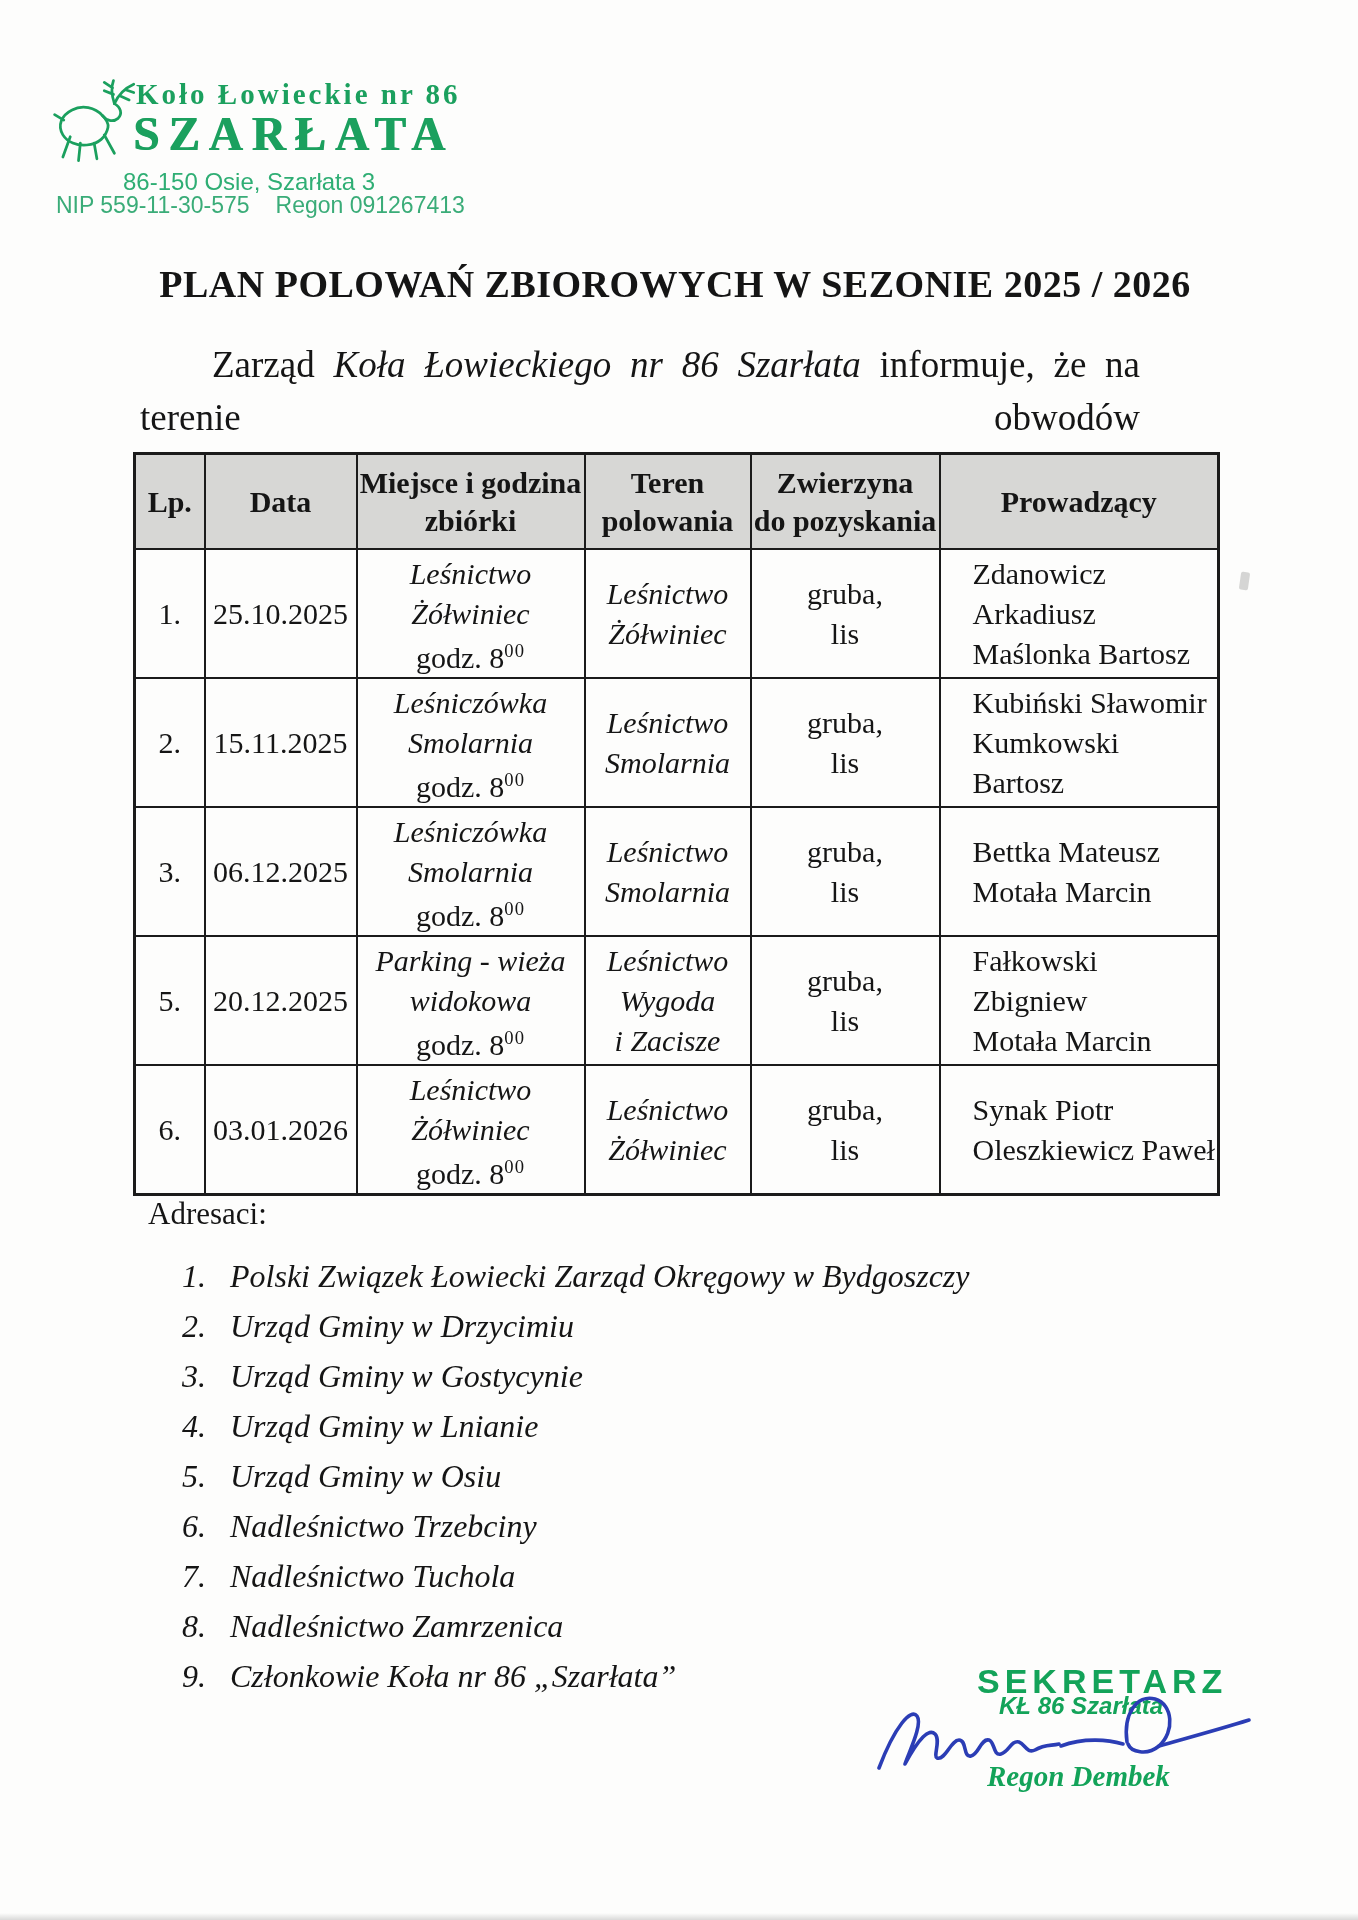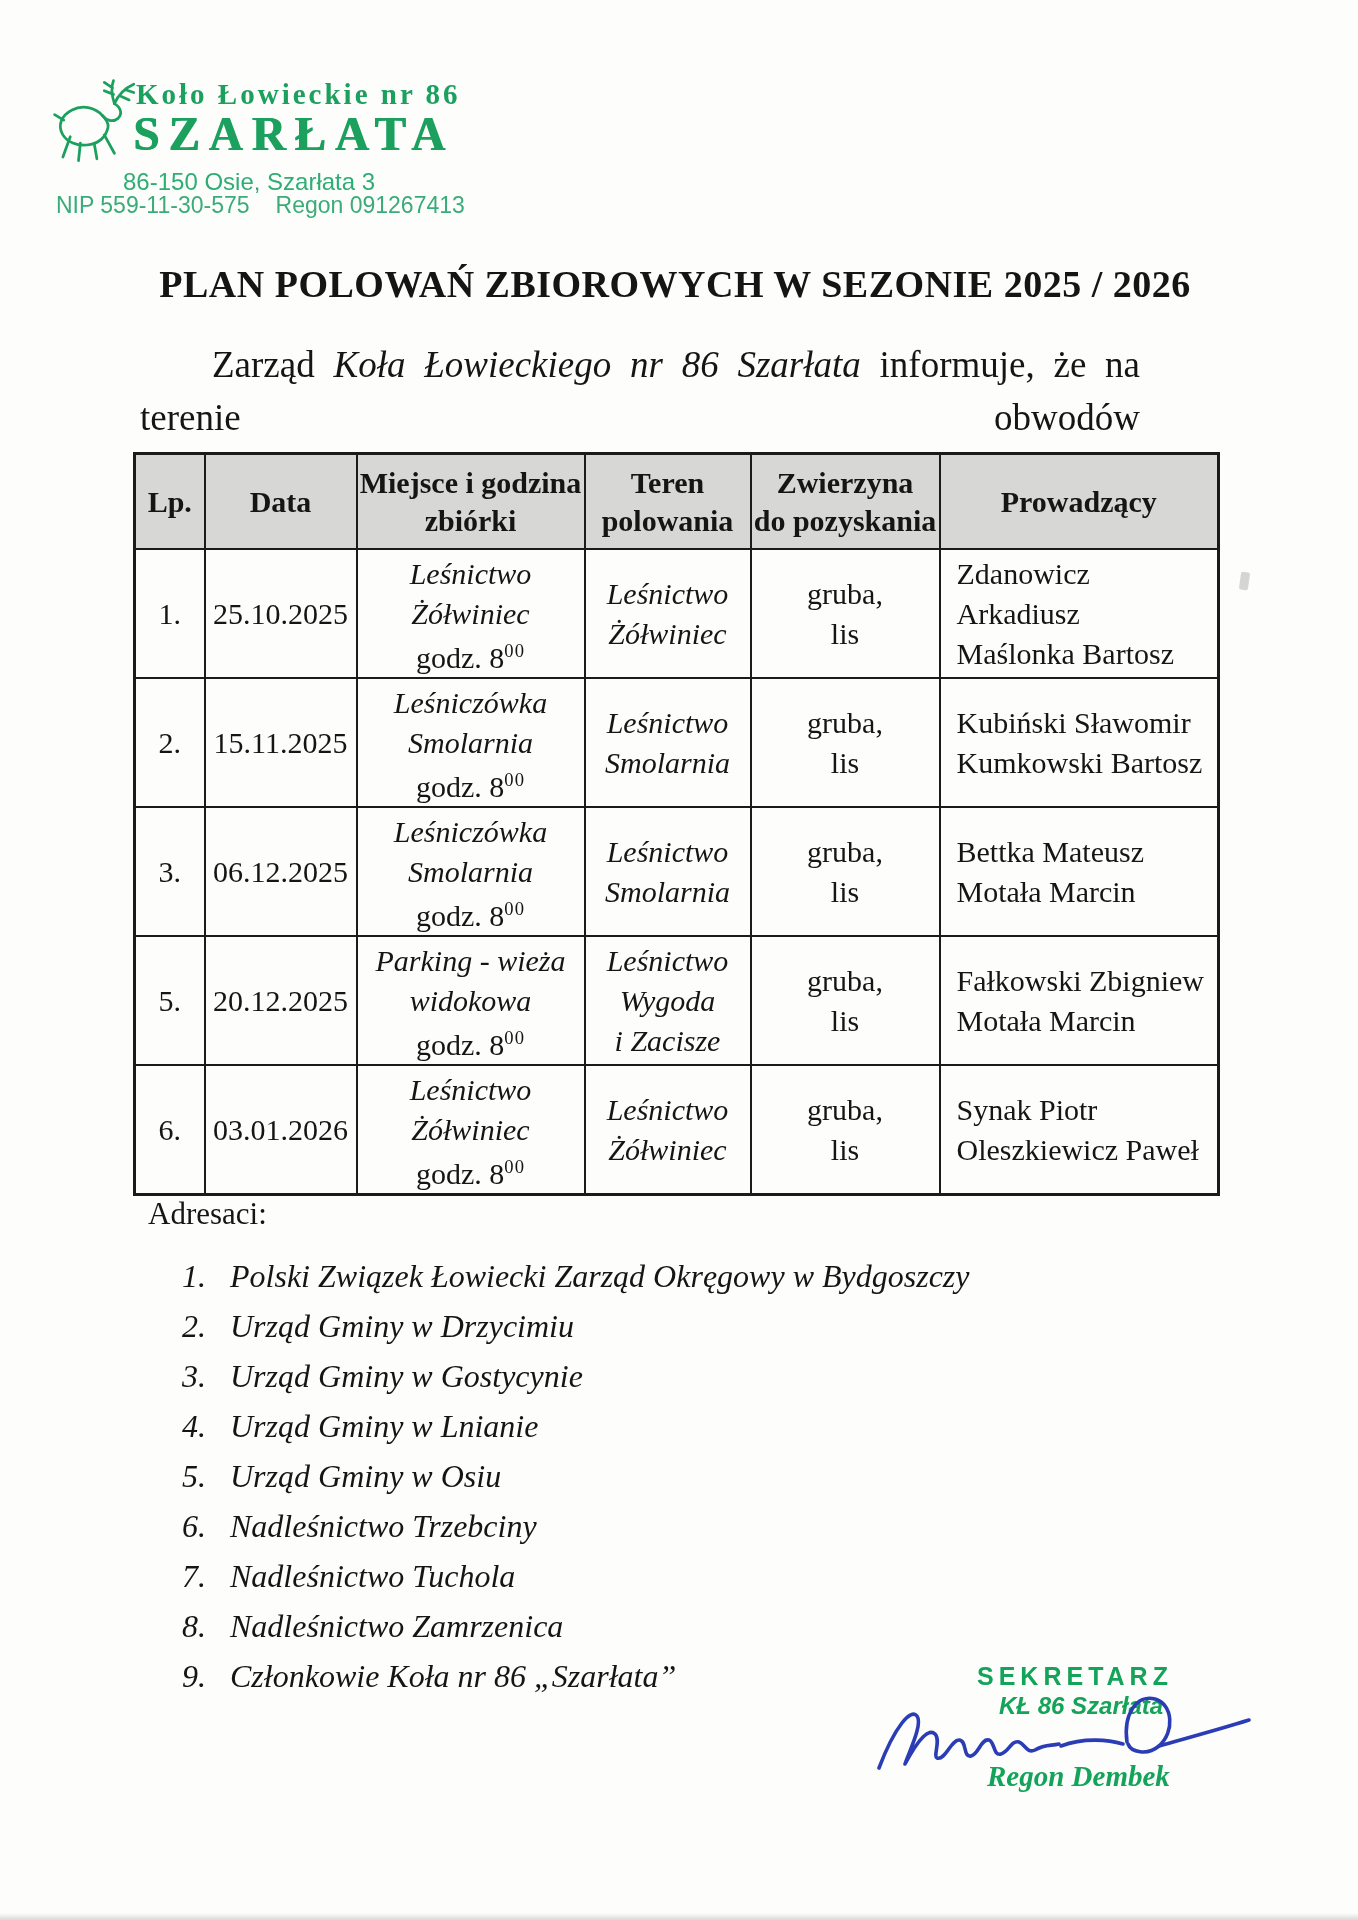--- a/index.html
+++ b/index.html
@@ -46,34 +46,34 @@
     font-size:30px;overflow:hidden;}
   .sched th{background:#d7d7d5;font-weight:bold;text-align:center;line-height:38px;height:93px;}
   .sched td{height:127px;text-align:center;}
   td.c-miejsce .cellflex{display:flex;flex-direction:column;justify-content:space-between;
     align-items:center;height:119px;padding:4px 0;}
   .place{font-style:italic;line-height:40px;}
   .time{font-style:normal;line-height:34px;}
   .time sup{font-size:0.62em;vertical-align:super;letter-spacing:1px;}
   td.c-teren{font-style:italic;line-height:40px;}
   td.c-zwierzyna{line-height:40px;}
-  td.c-prowadzacy{text-align:left;padding-left:16px;line-height:40px;}
+  td.c-prowadzacy{text-align:left;padding-left:32px;line-height:40px;}
 
   
   .recipients-label{position:absolute;left:148px;top:1196px;font-size:31px;}
   .recipients{position:absolute;left:182px;top:1258px;}
   .recipient{display:flex;font-size:32px;font-style:italic;height:50px;align-items:flex-start;}
   .recipient .num{width:48px;flex:0 0 48px;}
   .recipient .txt{white-space:nowrap;text-align:center;}
 
   
   .signature{position:absolute;left:895px;top:1656px;width:400px;height:160px;}
   .sig-role{position:absolute;left:82px;top:6px;color:#13a359;
     font-family:"Liberation Sans","DejaVu Sans",sans-serif;
-    font-size:25px;font-weight:bold;letter-spacing:5px;white-space:nowrap;}
+    font-size:34px;font-weight:bold;letter-spacing:5px;white-space:nowrap;}
   .sig-club{position:absolute;left:104px;top:36px;color:#13a359;
     font-family:"Liberation Sans","DejaVu Sans",sans-serif;
     font-size:24px;font-weight:bold;font-style:italic;white-space:nowrap;}
   .sig-name{position:absolute;left:92px;top:104px;color:#13a359;
     font-size:29px;font-weight:bold;font-style:italic;white-space:nowrap;}
   .sig-ink{position:absolute;left:-30px;top:26px;width:420px;height:120px;color:#2b3db5;z-index:2;}
 
   
   .artifact{position:absolute;left:1240px;top:572px;width:9px;height:18px;
     background:#b4b4b2;opacity:.55;border-radius:2px;transform:rotate(8deg);}

